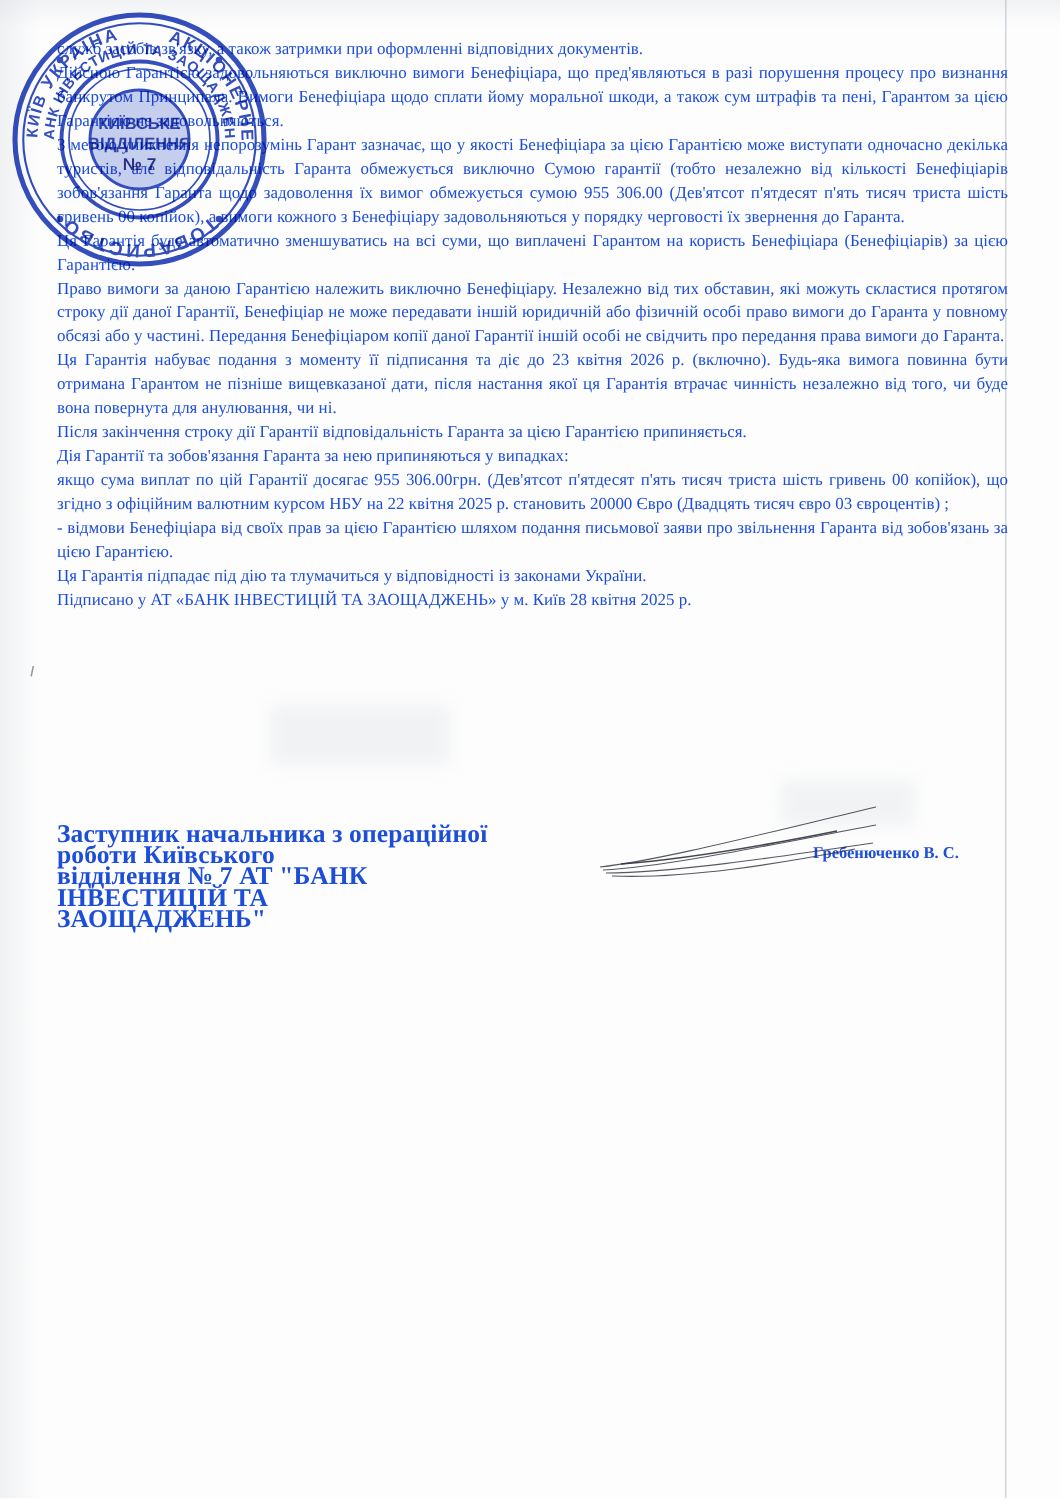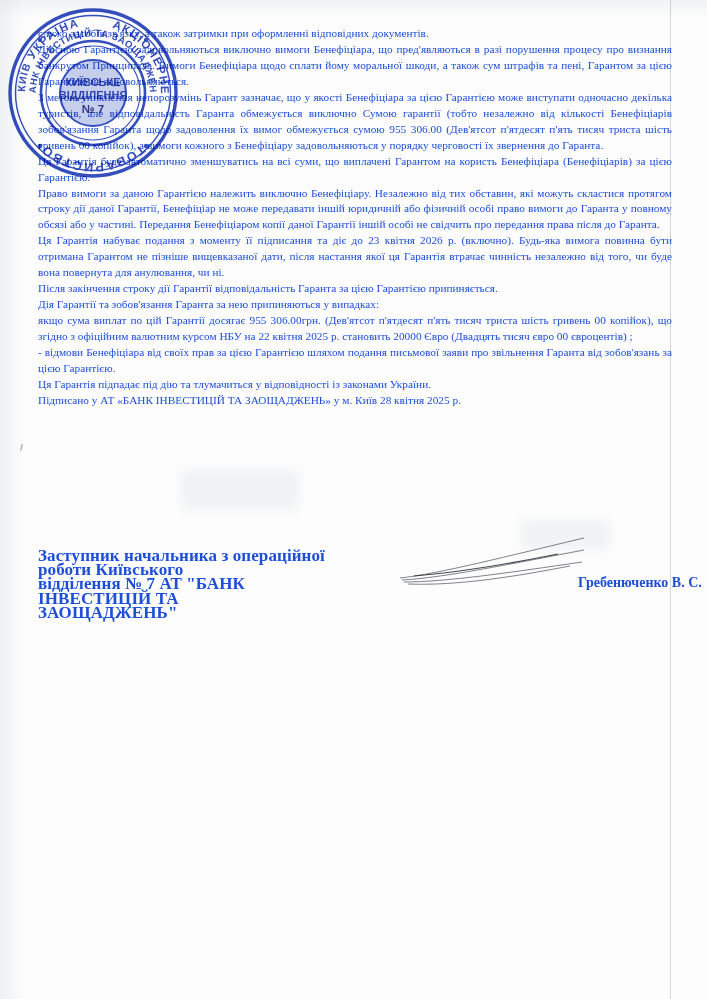--- a/index.html
+++ b/index.html
@@ -74,26 +74,25 @@
     left: 38px;
     top: 549px;
     width: 320px;
     font-size: 17px;
     line-height: 14.2px;
     font-weight: bold;
     letter-spacing: 0.1px;
   }
   .sig-name {
     position: absolute;
-    left: 578px;
+    left: 542px;
     top: 563px;
-    font-size: 14px;
+    font-size: 11px;
     font-weight: bold;
     white-space: nowrap;
-    margin-top: 12px;
   }
 
   
   .sig-strokes {
     position: absolute;
     left: 398px;
     top: 532px;
     width: 190px;
     height: 70px;
     pointer-events: none;
@@ -158,40 +157,40 @@
 
     <p class="para indent">
       <span>Ця Гарантія буде автоматично зменшуватись на всі суми, що виплачені Гарантом на користь Бенефіціара</span>
       <span>(Бенефіціарів) за цією Гарантією.</span>
     </p>
 
     <p class="para indent">
       <span>Право  вимоги  за  даною  Гарантією  належить  виключно  Бенефіціару.  Незалежно  від  тих  обставин,  які</span>
       <span>можуть  скластися  протягом  строку  дії  даної  Гарантії,  Бенефіціар  не  може  передавати  іншій  юридичній  або</span>
       <span>фізичній  особі  право  вимоги  до  Гаранта  у  повному  обсязі  або  у  частині.  Передання  Бенефіціаром  копії  даної</span>
-      <span>Гарантії іншій особі не свідчить про передання права після до Гаранта.</span>
+      <span>Гарантії іншій особі не свідчить про передання права вимоги до Гаранта.</span>
     </p>
 
     <p class="para indent">
       <span>Ця Гарантія набуває подання  </span><span class="b">з  моменту  її  підписання  та  діє  до  23  квітня  2026  р.   (включно)</span><span>. Будь-яка</span>
       <span>вимога  повинна  бути  отримана  Гарантом  не  пізніше  вищевказаної  дати,  після  настання  якої  ця  Гарантія  втрачає</span>
       <span>чинність незалежно від того, чи буде вона повернута для анулювання, чи ні.</span>
     </p>
 
     <p class="para indent">
       <span>Після закінчення строку дії Гарантії відповідальність Гаранта за цією Гарантією припиняється.</span>
     </p>
 
     <p class="para indent">
       <span>Дія Гарантії та зобов'язання Гаранта за нею припиняються у випадках:</span>
     </p>
 
     <p class="para indent-sm">
       <span>якщо сума виплат по цій Гарантії досягає  </span><span class="b">955 306.00грн. (Дев'ятсот п'ятдесят п'ять тисяч триста шість гривень 00 копійок)</span><span>, що згідно з офіційним валютним курсом НБУ на 22 квітня 2025 р. становить 20000 Євро</span>
-      <span>(Двадцять тисяч  євро 00 євроцентів) ;</span>
+      <span>(Двадцять тисяч  євро 03 євроцентів) ;</span>
     </p>
 
 
     <p class="para indent-sm">
       <span>- відмови Бенефіціара від своїх прав за цією Гарантією шляхом подання письмової заяви про звільнення</span>
       <span>Гаранта від зобов'язань за цією Гарантією.</span>
     </p>
 
 
     <p class="para indent">

